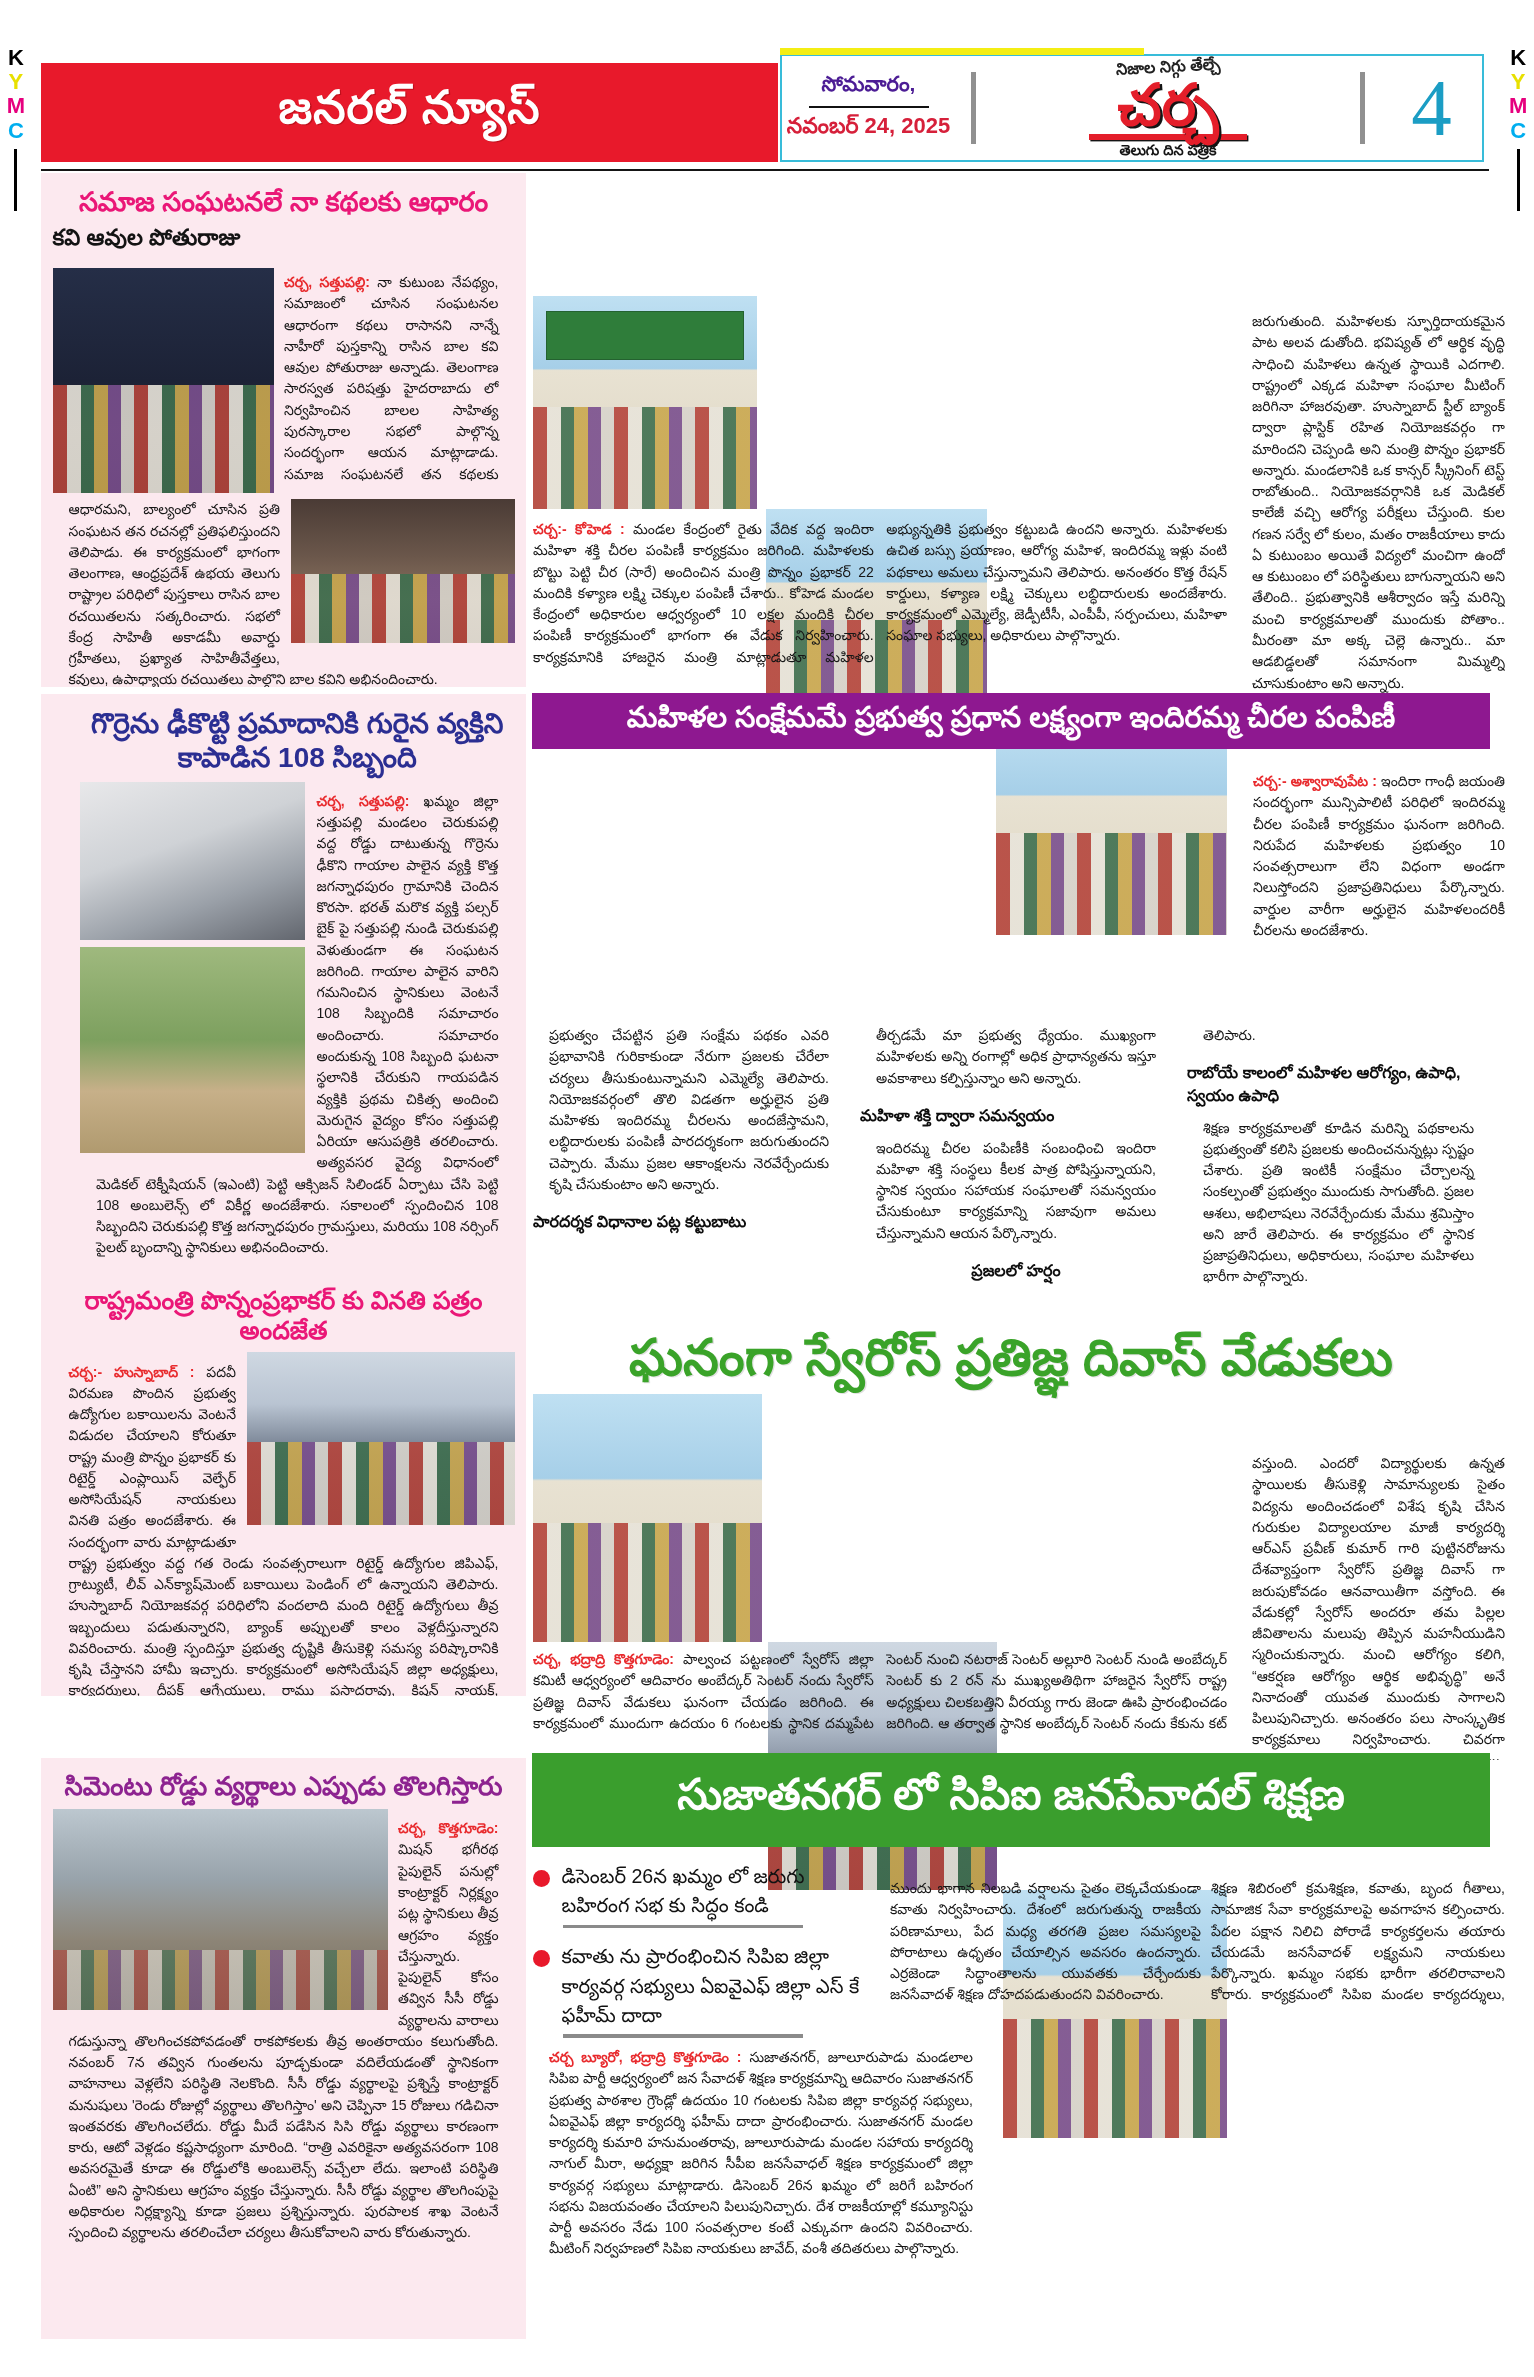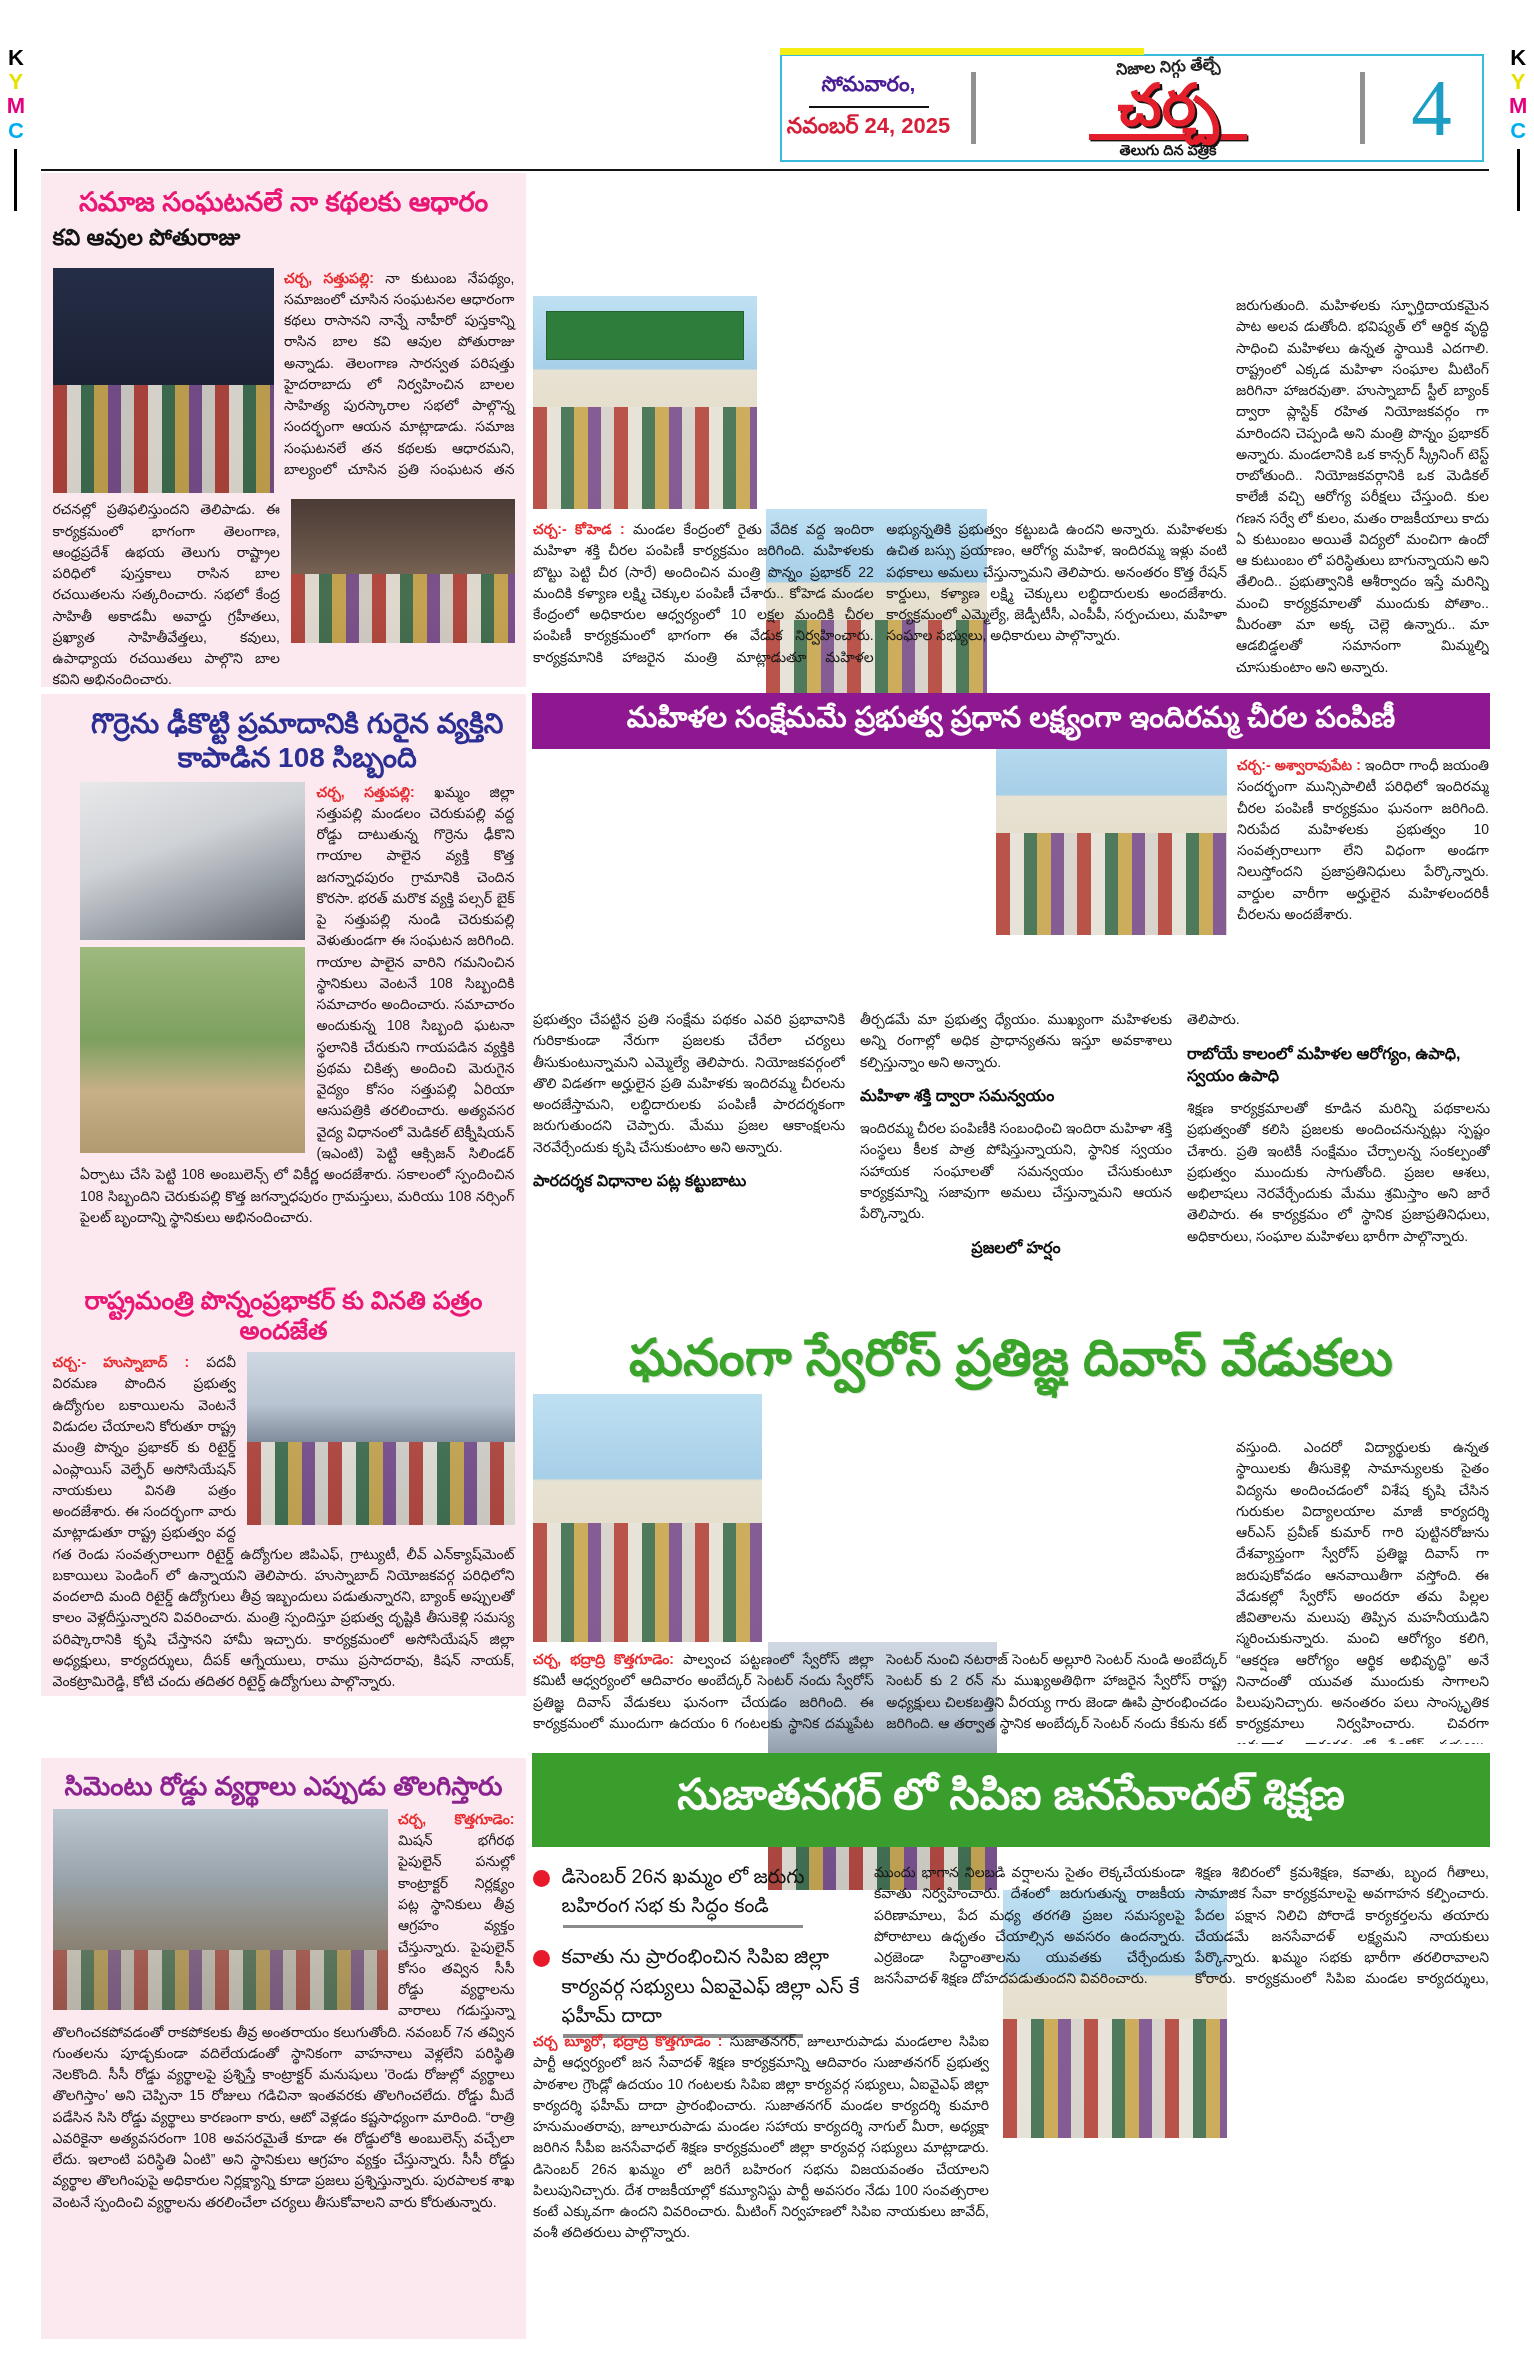--- a/index.html
+++ b/index.html
@@ -39,21 +39,21 @@
 
   
   .art { position:absolute; left:41px; width:485px; background:#fce9ef; box-sizing:border-box;
          padding:12.5px 11.5px; overflow:hidden; }
   .art h2 { text-align:center; font-weight:bold; margin:0 0 6.7px; line-height:1.22; }
   .h-mag  { color:#ea1777; font-size:27px; }
   .h-blue { color:#2b2e92; font-size:28px; }
   .h-pur1 { color:#8d2390; font-size:34px; margin-bottom:1.9px !important; }
   .h-pur2 { color:#8d2390; font-size:26px; }
   .author { font-size:22.5px; font-weight:bold; color:#131313; margin:2.9px 0 11.5px; }
-  .body-txt { font-size:14px; line-height:1.52; text-align:justify; color:#161616; margin:0; }
+  .body-txt { font-size:14px; line-height:1.52; text-align:justify; color:#161616; margin:16px; }
   .byline { color:#e82a2d; font-weight:bold; }
   .subhead { font-weight:bold; font-size:16px; margin:12.5px 0 0; color:#0d0d0d; line-height:1.4; }
   .subhead.center { text-align:center; }
 
   
   .ph { position:relative; overflow:hidden; background:#8a8a8a; }
   .fl { float:left;  margin:0 10.5px 6.7px 0; }
   .fr { float:right; margin:0 0 6.7px 10.5px; }
   .crowd { position:absolute; left:0; right:0; bottom:0; height:48%;
            background:repeating-linear-gradient(90deg,#b5453c 0 14.4px,#e8e4da 14.4px 28px,#3f6f4f 28px 41px,
@@ -104,20 +104,23 @@
     <span class="regline"></span>
   </div>
   <div class="regmark" id="reg-right" style="right:2.9px; top:46px;">
     <span class="rk">K</span>
     <span class="ry">Y</span>
     <span class="rm">M</span>
     <span class="rc">C</span>
     <span class="regline"></span>
   </div>
 
+  <div id="hdr-red">
+    <span class="t">జనరల్ న్యూస్</span>
+  </div>
 
   <div id="hdr-right">
     <div id="hdr-yellow"></div>
     <div class="date-block">
       <div class="date-line1">సోమవారం,</div>
       <div class="date-div"></div>
       <div class="date-line2">నవంబర్ 24, 2025</div>
     </div>
     <div class="vsep"></div>
     <div class="logo-block">

